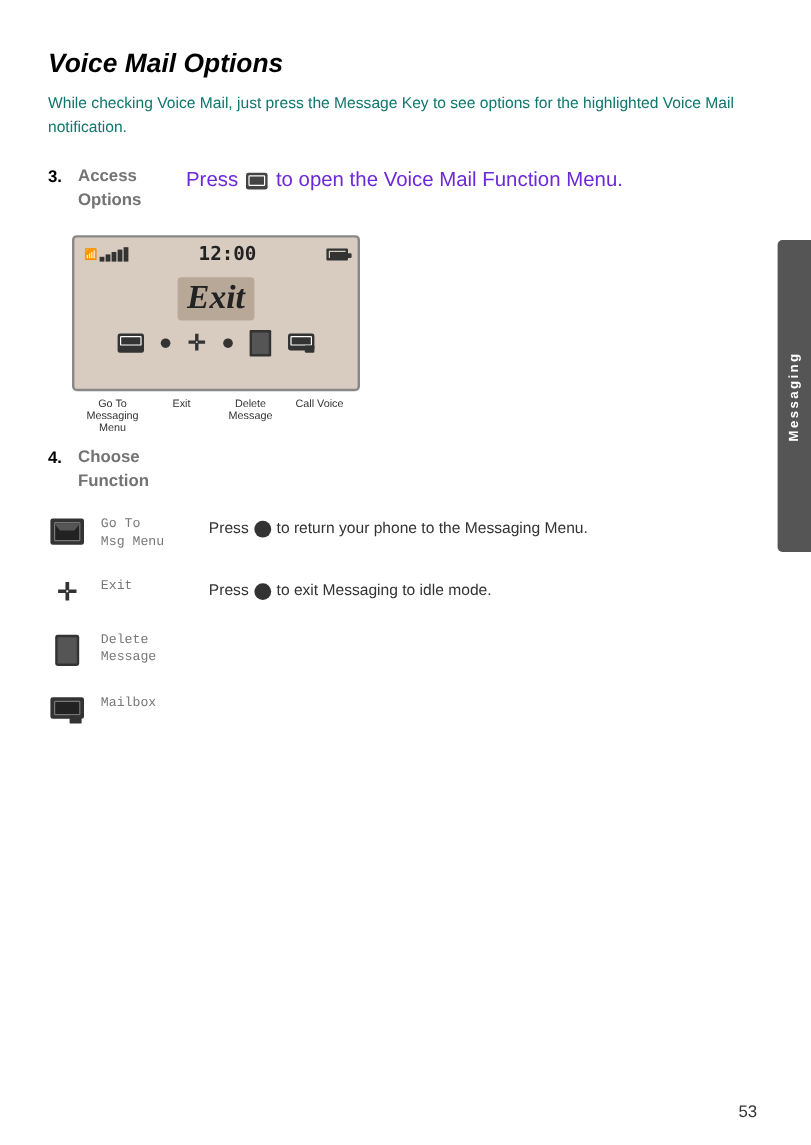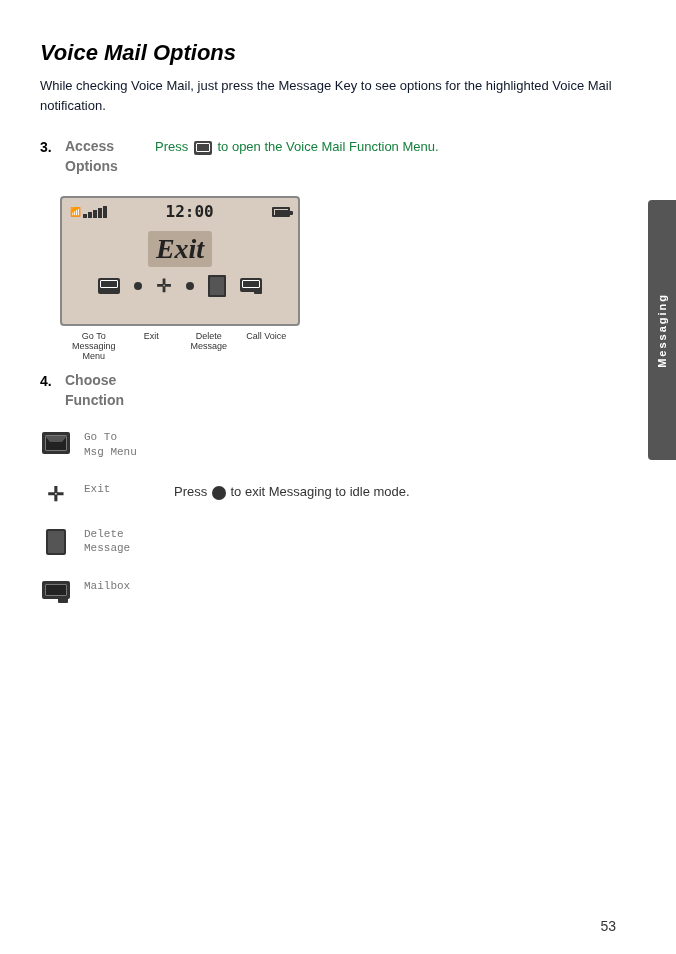--- a/index.html
+++ b/index.html
@@ -38,21 +38,21 @@
       font-weight: bold;
       writing-mode: vertical-rl;
       transform: rotate(180deg);
       letter-spacing: 2px;
     }
 
     
     .page-number {
       position: absolute;
       bottom: 20px;
-      right: 60px;
+      right: 45px;
       font-size: 14px;
       color: #333;
     }
 
     
     .content {
       position: absolute;
       left: 40px;
       top: 20px;
       right: 55px;
@@ -64,21 +64,21 @@
       font-size: 22px;
       font-weight: bold;
       font-style: italic;
       color: #000;
       margin-bottom: 10px;
     }
 
     
     .intro-text {
       font-size: 13px;
-      color: #0f172a;
+      color: #0f766e;
       line-height: 1.5;
       margin-bottom: 22px;
     }
 
     
     .step {
       display: flex;
       margin-bottom: 20px;
       align-items: flex-start;
     }
@@ -92,22 +92,22 @@
     }
     .step-label {
       min-width: 90px;
       font-size: 14px;
       font-weight: bold;
       color: #737373;
       line-height: 1.4;
       padding-right: 10px;
     }
     .step-desc {
-      font-size: 13px;
-      color: #15803d;
+      font-size: 17px;
+      color: #6d28d9;
       line-height: 1.5;
       flex: 1;
     }
 
     
     .phone-screen-container {
       margin: 10px auto 10px 20px;
       width: 240px;
       position: relative;
     }
@@ -362,20 +362,23 @@
     <div class="function-list">
 
       <div class="func-item">
         <div class="func-icon">
           <div style="width:28px;height:22px;background:#333;border-radius:2px;position:relative;">
             <div style="position:absolute;top:3px;left:3px;right:3px;bottom:3px;border:1.5px solid #777;border-radius:1px;background:#222;"></div>
             <div style="position:absolute;top:4px;left:3px;right:3px;border-top:6px solid #555;border-left:5px solid transparent;border-right:5px solid transparent;"></div>
           </div>
         </div>
         <div class="func-name" style="font-family:'Courier New',monospace;font-size:11px;color:#777;line-height:1.3;min-width:80px;margin-right:10px;">Go To<br>Msg Menu</div>
+        <div class="func-desc">
+          Press <span class="scroll-btn"></span> to return your phone to the Messaging Menu.
+        </div>
       </div>
 
       <div class="func-item">
         <div class="func-icon">
           <div style="color:#333;font-size:20px;font-weight:bold;line-height:1;text-align:center;width:28px;">✛</div>
         </div>
         <div class="func-name" style="font-family:'Courier New',monospace;font-size:11px;color:#777;line-height:1.3;min-width:80px;margin-right:10px;">Exit</div>
         <div class="func-desc">
           Press <span class="scroll-btn"></span> to exit Messaging to idle mode.
         </div>

